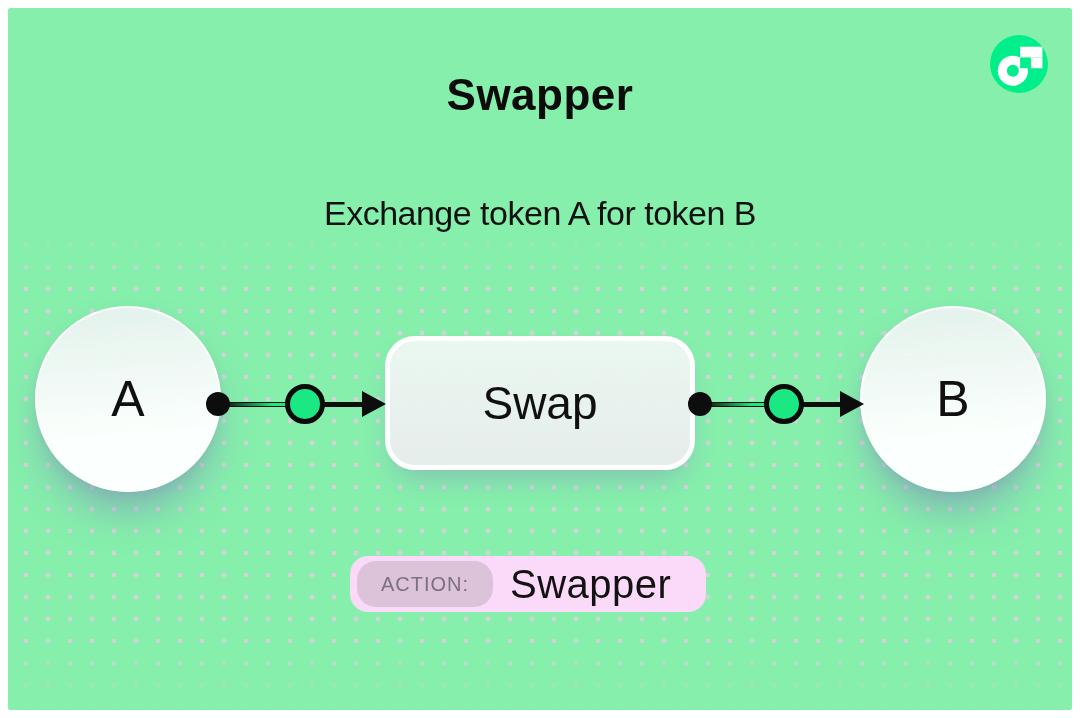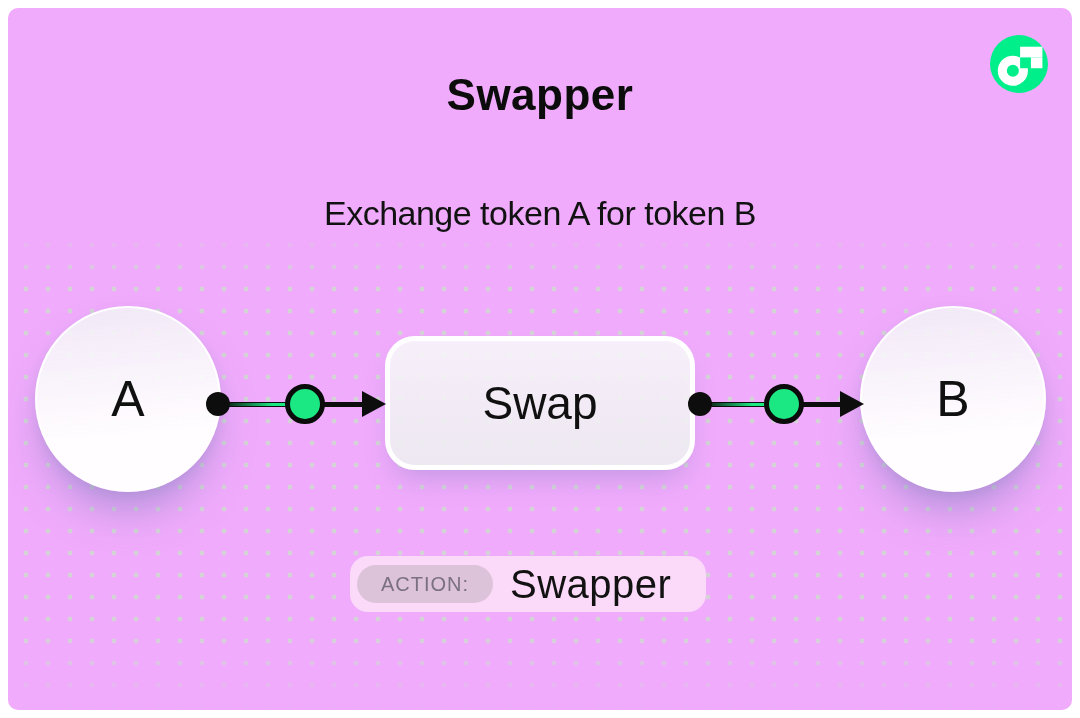--- a/index.html
+++ b/index.html
@@ -5,21 +5,21 @@
   html,body{margin:0;padding:0;}
   body{
     width:1080px;height:718px;
     background:#ffffff;
     font-family:"Liberation Sans","DejaVu Sans",sans-serif;
     -webkit-font-smoothing:antialiased;
   }
   .frame{position:relative;width:1080px;height:718px;background:#ffffff;overflow:hidden;}
   .canvas{
     position:absolute;inset:8px;
-    background:#f0abfc;border-radius:10px;overflow:hidden;
+    background:#86efac;border-radius:2px;overflow:hidden;
   }
   
   .dots{
     position:absolute;left:0;right:0;top:217px;height:488px;
     background-image:radial-gradient(circle,#d3d3d6 2.1px,rgba(211,211,214,0) 2.7px);
     background-size:22px 22px;background-position:7px 9px;
     -webkit-mask-image:linear-gradient(180deg,transparent 0px,#000 62px,#000 408px,transparent 486px);
     mask-image:linear-gradient(180deg,transparent 0px,#000 62px,#000 408px,transparent 486px);
     z-index:0;
   }
@@ -69,21 +69,21 @@
     border-top:13px solid transparent;border-bottom:13px solid transparent;border-left:24px solid #0d0d0d;}
   .conn-1 .c-arrow{left:156px;}
   .conn-2 .c-arrow{left:152px;}
   .badge{
     position:absolute;left:342px;top:548px;width:356px;height:56px;
     border-radius:18px;box-sizing:border-box;
     display:flex;align-items:center;gap:17px;padding-left:7px;
     z-index:2;
   }
   .badge-label{
-    width:136px;height:38px;border-radius:19px;box-sizing:border-box;
+    width:136px;height:46px;border-radius:19px;box-sizing:border-box;
     display:flex;align-items:center;justify-content:center;
     font-size:20px;font-weight:500;letter-spacing:1px;
   }
   .badge-value{font-size:40px;color:#121212;letter-spacing:.5px;}
 </style>
 </head>
 <body>
 
 <div class="frame">
   <div class="canvas">

